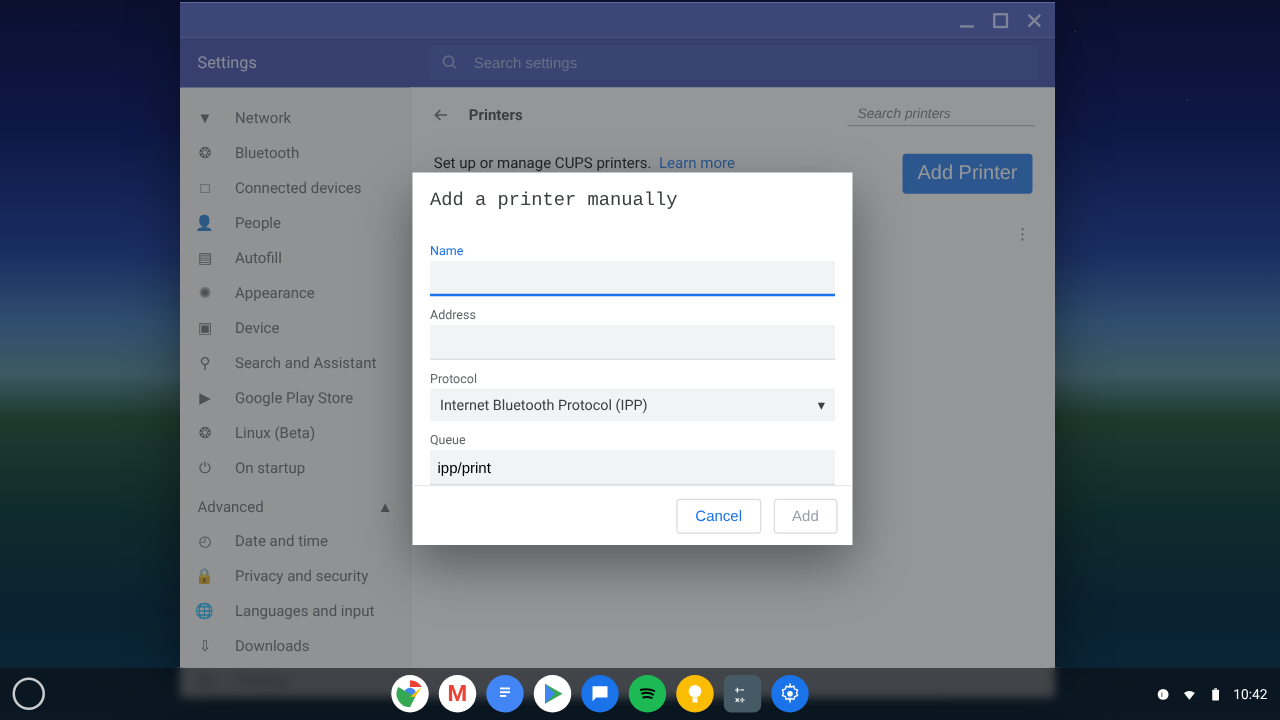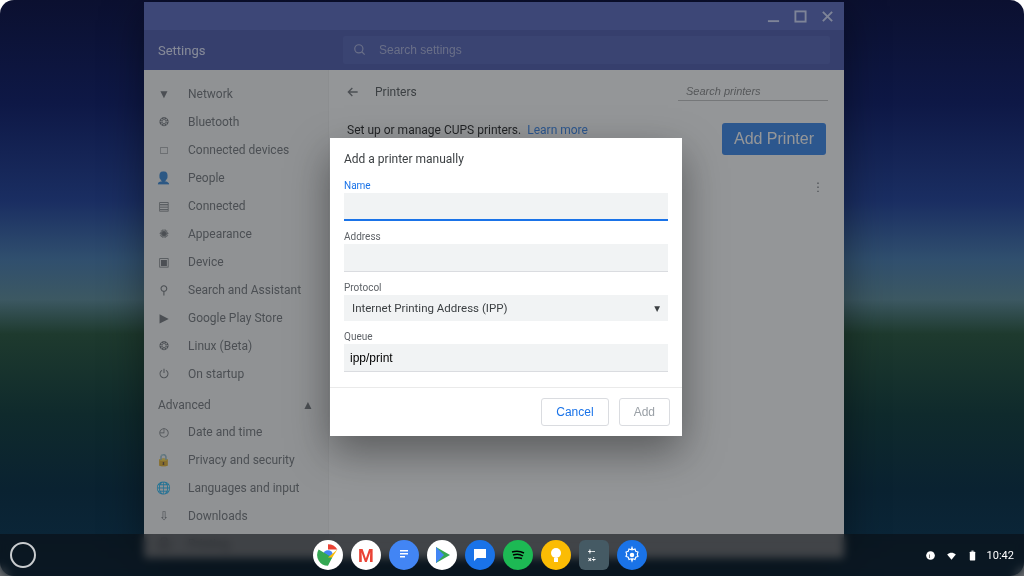--- a/index.html
+++ b/index.html
@@ -2,21 +2,20 @@
 <html><head>
 <meta charset="utf-8">
 <style>
   html,body{margin:0;padding:0;height:100%;font-family:Roboto,Arial,sans-serif;font-size:12px;overflow:hidden;}
   
   .desktop{
     position:relative;width:1024px;height:576px;
     background:linear-gradient(to bottom,
       #0b1030 0%, #0e1846 18%, #1a2e62 35%, #304f6e 45%,
       #3c5862 52%, #1e3a2e 58%, #0f2a2c 72%, #0a2231 85%, #0b283d 100%);
-    border-radius:14px;
   }
   .stars{position:absolute;inset:0;pointer-events:none;opacity:.5;
     background:
       radial-gradient(1px 1px at 60px 20px,#fff,transparent 60%),
       radial-gradient(1px 1px at 180px 60px,#fff,transparent 60%),
       radial-gradient(1px 1px at 320px 40px,#fff,transparent 60%),
       radial-gradient(1px 1px at 500px 15px,#fff,transparent 60%),
       radial-gradient(1px 1px at 720px 55px,#fff,transparent 60%),
       radial-gradient(1px 1px at 860px 25px,#fff,transparent 60%),
       radial-gradient(1px 1px at 950px 80px,#fff,transparent 60%);
@@ -38,39 +37,39 @@
   .searchwrap input::placeholder{color:#9fa8da;}
   .content{flex:1;display:flex;min-height:0;}
   .sidebar{width:184px;overflow:auto;padding:10px 0 20px;}
   .side-item{display:flex;align-items:center;gap:16px;padding:7px 12px;color:#5f6368;cursor:pointer;}
   .side-item .sicon{width:16px;text-align:center;color:#5f6368;}
   .side-item span.lbl{font-size:12px;}
   .side-header{display:flex;align-items:center;justify-content:space-between;color:#5f6368;padding:10px 14px 6px;font-size:12px;}
   .main{flex:1;background:#fff;border-left:1px solid #eee;position:relative;padding:0 12px;}
   .page-head{display:flex;align-items:center;padding:12px 4px;gap:14px;}
   .back{color:#5f6368;cursor:pointer;}
-  .page-title{font-size:12px;font-weight:400;color:#3c4043;text-align:center;}
+  .page-title{font-size:12px;font-weight:700;color:#3c4043;text-align:center;}
   .page-search{margin-left:auto;display:flex;align-items:center;gap:6px;border-bottom:1px solid #bbb;padding:2px 0;width:150px;}
   .page-search input{border:0;outline:0;font-size:11px;flex:1;font-style:italic;}
   .banner{display:flex;gap:6px;padding:10px 6px;}
   .banner .link{color:#1a73e8;}
   .add-btn{margin-left:auto;background:#1a73e8;color:#fff;border:0;border-radius:3px;padding:7px 12px;font-size:16px;cursor:pointer;}
   .kebab{position:absolute;top:110px;right:20px;color:#5f6368;cursor:pointer;}
 
   
   .scrim{position:absolute;inset:0;background:rgba(60,64,67,.55);pointer-events:none;}
 
   
   .dialog{
     position:absolute;left:330px;top:138px;width:352px;height:298px;
     background:#fff;box-shadow:0 16px 40px rgba(0,0,0,.4);
     display:flex;flex-direction:column;
   }
   .dialog-body{flex:1;padding:14px 14px 0;}
-  .dialog-title{font-size:12px;color:#3c4043;margin-bottom:14px;}
+  .dialog-title{font-size:15px;color:#3c4043;margin-bottom:27px;font-family:Liberation Mono, monospace;}
   .field-label{font-size:10px;color:#5f6368;margin:10px 0 2px;}
   .field-label.active{color:#1a73e8;}
   .tfield{width:100%;height:28px;background:#f1f3f4;border:0;border-bottom:1px solid #dadce0;padding:0 6px;font-size:12px;box-sizing:border-box;}
   .tfield.focus{border-bottom:2px solid #1a73e8;}
   .select{display:flex;align-items:center;background:#f1f3f4;height:26px;padding:0 8px;font-size:11.5px;color:#3c4043;justify-content:space-between;cursor:pointer;}
   .dialog-actions{display:flex;align-items:center;border-top:1px solid #eaeaea;padding:10px 12px;gap:10px;}
   .nearby{border:2px solid #f53b1d;color:#1a73e8;font-size:12px;padding:8px 10px;cursor:pointer;}
   .spacer{flex:1;}
   .btn{border:1px solid #dadce0;background:#fff;border-radius:3px;padding:6px 14px;font-size:12px;cursor:pointer;}
   .btn.cancel{color:#1a73e8;}
@@ -135,21 +134,21 @@
         <div class="side-item">
             <span class="sicon">□</span>
             <span class="lbl">Connected devices</span>
           </div>
         <div class="side-item">
             <span class="sicon">👤</span>
             <span class="lbl">People</span>
           </div>
         <div class="side-item">
             <span class="sicon">▤</span>
-            <span class="lbl">Connected</span>
+            <span class="lbl">Autofill</span>
           </div>
         <div class="side-item">
             <span class="sicon">✺</span>
             <span class="lbl">Appearance</span>
           </div>
         <div class="side-item">
             <span class="sicon">▣</span>
             <span class="lbl">Device</span>
           </div>
         <div class="side-item">
@@ -230,21 +229,21 @@
       <div class="dialog-title">Add a printer manually</div>
 
       <div class="field-label active">Name</div>
       <input class="tfield focus" value="" style="">
 
       <div class="field-label">Address</div>
       <input class="tfield" value="" style="">
 
       <div class="field-label">Protocol</div>
       <div class="select">
-        <span>Internet Printing Address (IPP)</span>
+        <span>Internet Bluetooth Protocol (IPP)</span>
         <span>▾</span>
       </div>
 
       <div class="field-label">Queue</div>
       <input class="tfield" value="ipp/print" style="">
     </div>
     <div class="dialog-actions">
       <div class="spacer"></div>
       <button class="btn cancel">Cancel</button>
       <button class="btn add">Add</button>

